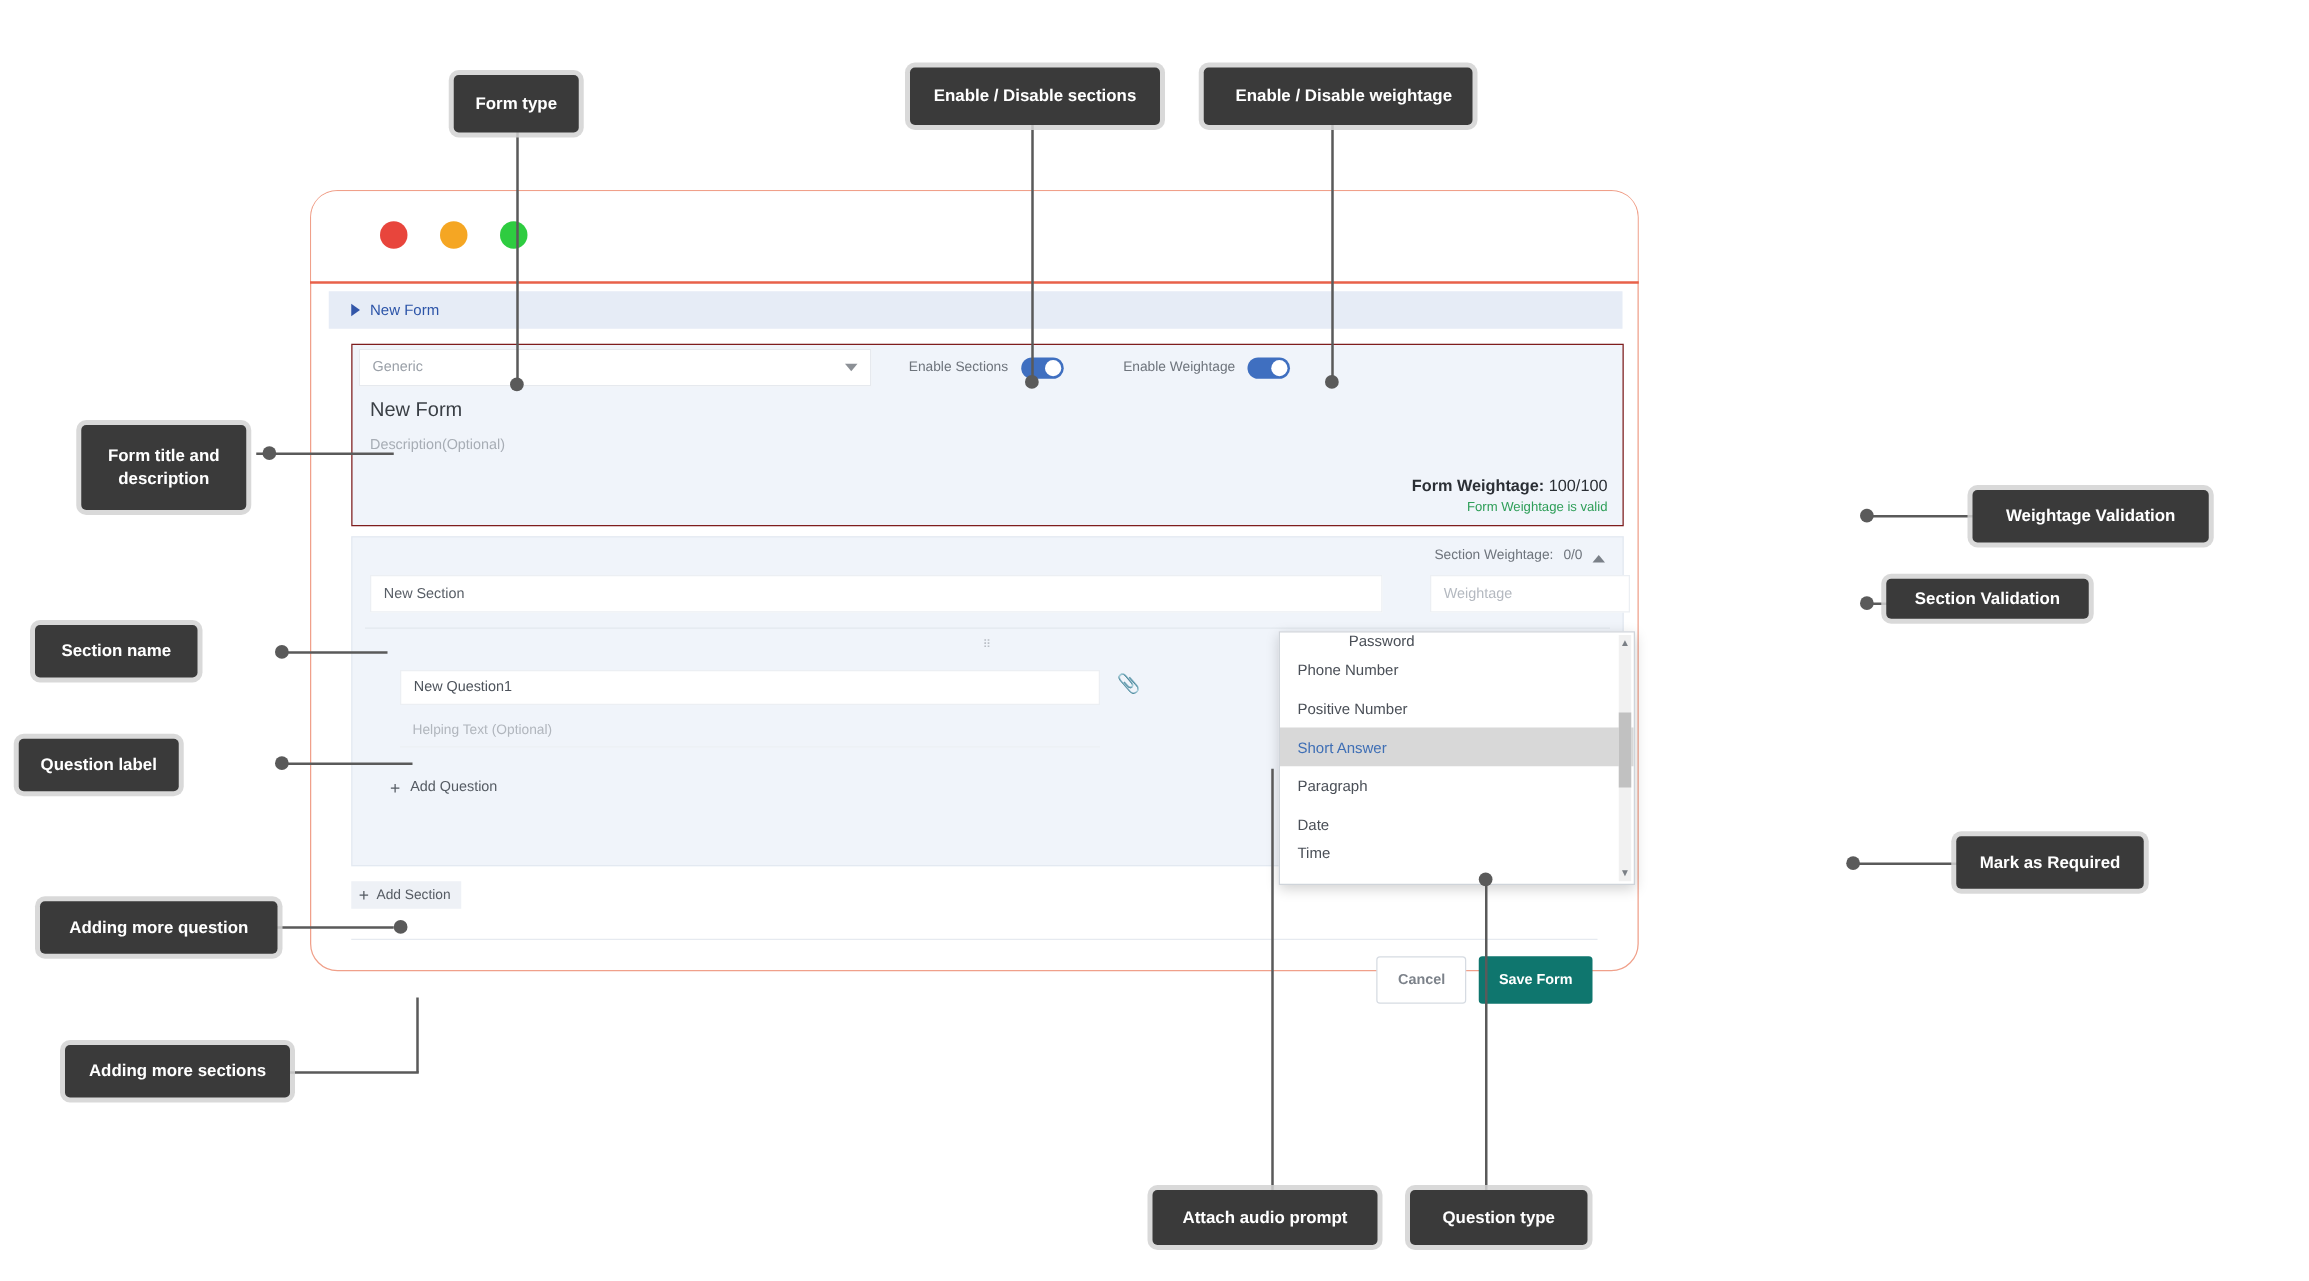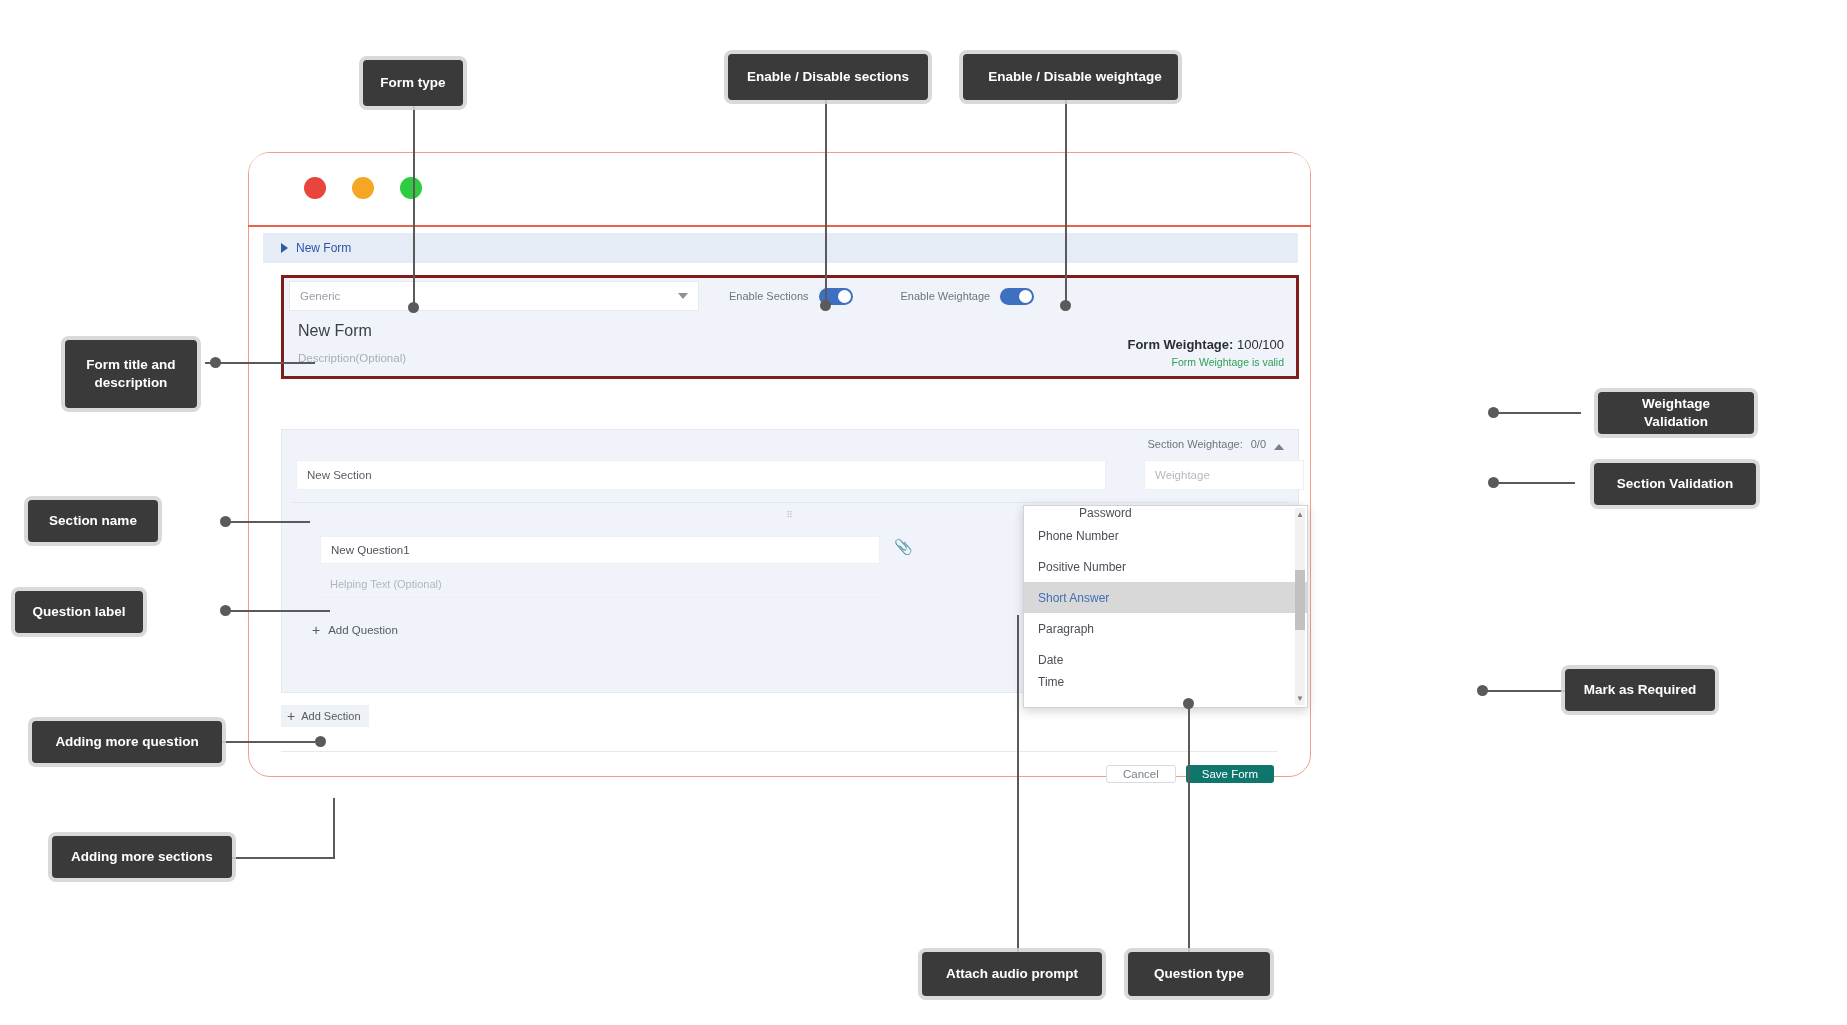--- a/index.html
+++ b/index.html
@@ -29,22 +29,22 @@
   
   .crumbbar {
     position:absolute; left:0; top:0; width:1035px; height:30px;
     background:#e6ecf6; display:flex; align-items:center; gap:8px; padding-left:18px;
   }
   .crumb-tri { width:0;height:0;border-left:7px solid #3256a8;border-top:5px solid transparent;border-bottom:5px solid transparent; }
   .crumb-text { color:#2c54a8; font-size:12px; }
 
   
   .formcard {
-    position:absolute; left:18px; top:42px; width:1018px; height:104px;
-    background:#f0f4fa; border:3px solid #7f1d1d;text-decoration:underline;
+    position:absolute; left:18px; top:42px; width:1018px; height:146px;
+    background:#f0f4fa; border:1px solid #7f1d1d;text-decoration:underline;
   }
   .typerow { position:absolute; left:0; top:0; right:0; height:36px; display:flex; align-items:center; }
   .typeselect {
     width:410px; height:30px; margin-left:5px; background:#fff; border:1px solid #e6e9ee;
     display:flex; align-items:center; padding:0 10px; position:relative;
   }
   .typeselect .val { color:#9aa0a8; font-size:11.5px; }
   .caret { position:absolute; right:10px; width:0;height:0;
     border-left:5px solid transparent;border-right:5px solid transparent;border-top:6px solid #8c9096; }
 
@@ -108,21 +108,21 @@
   .qrow-actions { position:absolute; right:20px; bottom:10px; display:flex; gap:14px; }
 
   .addsection {
     position:absolute; left:18px; top:472px; width:88px; height:22px;
     background:#eef1f6; display:flex; align-items:center; gap:6px; padding-left:6px;
     font-size:11px; color:#555b63;
   }
 
   .footline { position:absolute; left:18px; right:18px; top:518px; height:1px; background:#e6eaf0; }
   .footbtns { position:absolute; right:22px; top:532px; display:flex; gap:10px; }
-  .btn { height:18px; border-radius:3px; font-size:11.5px; display:flex; align-items:center; justify-content:center; padding:0 16px; }
+  .btn { height:38px; border-radius:3px; font-size:11.5px; display:flex; align-items:center; justify-content:center; padding:0 16px;font-weight:bold; }
   .btn.cancel { background:#fff; border:1px solid #d6dbe2; color:#7c828a; }
   .btn.save { background:#0f766e; color:#fff; }
 
   
   .dropdown {
     position:absolute; left:1023px; top:505px; width:285px; height:203px;
     background:#fff; border:1px solid #cfd4da; box-shadow:0 3px 10px rgba(0,0,0,.18); overflow:hidden;
   }
   .ditem { height:31px; display:flex; align-items:center; padding-left:14px; font-size:12px; color:#4a4f57; }
   .ditem.sel { background:#d8d8d8; color:#3f6fb5; }
@@ -294,22 +294,22 @@
   <div class="lead v" style="left:1017px; top:615px; height:345px;"></div>
   <div class="knob" style="left:1012px; top:955px;"></div>
 
   <div class="lead v" style="left:1188px; top:703px; height:257px;"></div>
   <div class="knob" style="left:1183px; top:698px;"></div>
 
   <div class="callout" style="left:363px; top:60px; width:100px; height:46px;">Form type</div>
   <div class="callout" style="left:728px; top:54px; width:200px; height:46px;">Enable / Disable sections</div>
   <div class="callout" style="left:963px; top:54px; width:215px; height:46px;padding-left:23px;">Enable / Disable weightage</div>
   <div class="callout" style="left:65px; top:340px; width:132px; height:68px;">Form title and description</div>
-  <div class="callout" style="left:1578px; top:392px; width:156px; height:42px;margin-left:20px;">Weightage Validation</div>
-  <div class="callout" style="left:1594px; top:463px; width:162px; height:42px;">Section Validation</div>
+  <div class="callout" style="left:1578px; top:392px; width:189px; height:42px;">Weightage Validation</div>
+  <div class="callout" style="left:1509px; top:463px; width:162px; height:32px;">Section Validation</div>
   <div class="callout" style="left:28px; top:500px; width:130px; height:42px;">Section name</div>
   <div class="callout" style="left:15px; top:591px; width:128px; height:42px;">Question label</div>
   <div class="callout" style="left:1565px; top:669px; width:150px; height:42px;">Mark as Required</div>
   <div class="callout" style="left:32px; top:721px; width:190px; height:42px;text-align:right;">Adding more question</div>
   <div class="callout" style="left:52px; top:836px; width:180px; height:42px;">Adding more sections</div>
   <div class="callout" style="left:922px; top:952px; width:180px; height:44px;">Attach audio prompt</div>
   <div class="callout" style="left:1128px; top:952px; width:142px; height:44px;">Question type</div>
 
 </div>
 

